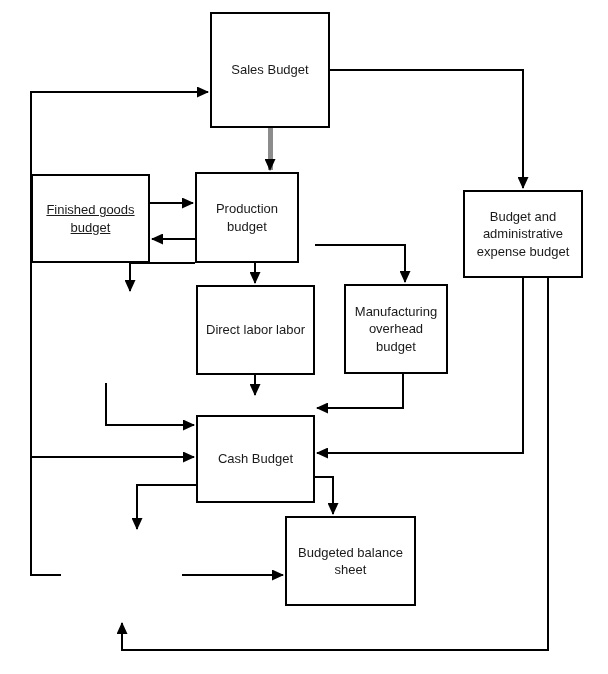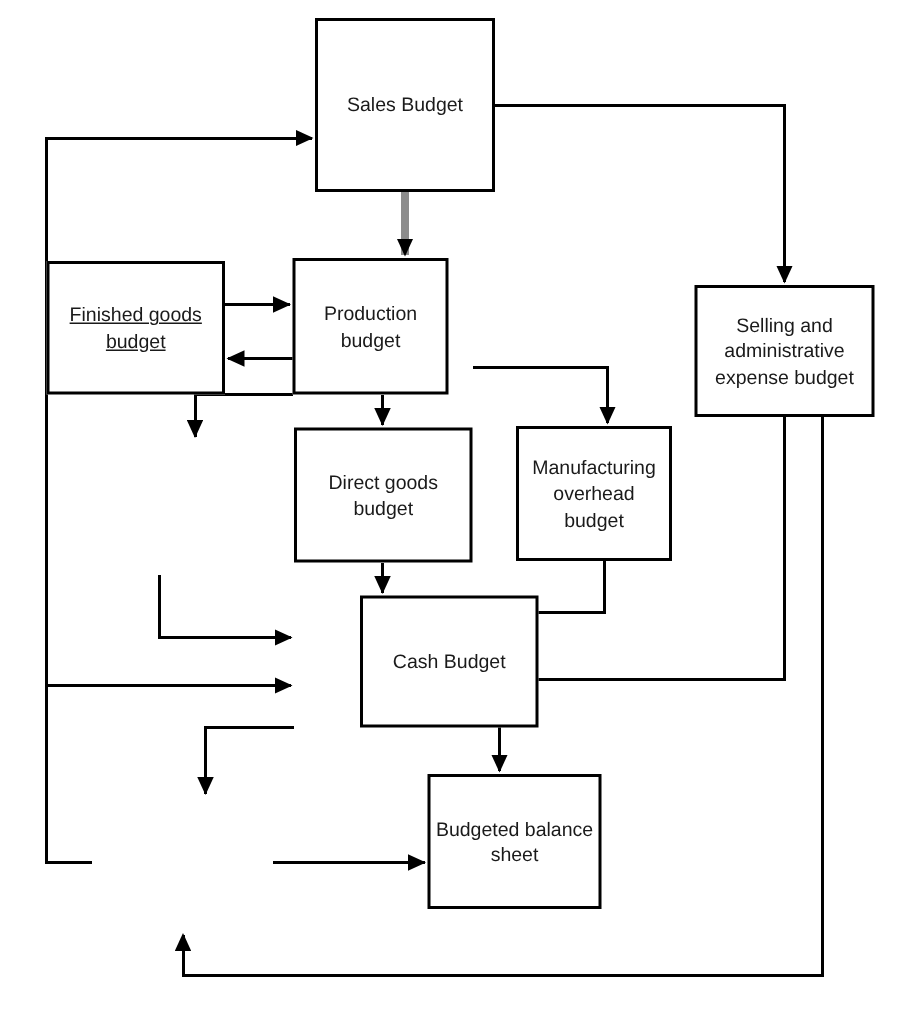--- a/index.html
+++ b/index.html
@@ -79,28 +79,28 @@
       <div class="node" style="left: 210px; top: 12px; width: 120px; height: 116px;">
         <span>Sales Budget</span>
       </div>
       <div class="node" style="left: 31px; top: 174px; width: 119px; height: 89px; text-decoration: underline;">
         <span>Finished goods budget</span>
       </div>
       <div class="node" style="left: 195px; top: 172px; width: 104px; height: 91px;">
         <span>Production budget</span>
       </div>
       <div class="node" style="left: 463px; top: 190px; width: 120px; height: 88px;">
-        <span>Selling and administrative expense budget</span>
+        <span>Budget and administrative expense budget</span>
       </div>
       <div class="node" style="left: 196px; top: 285px; width: 119px; height: 90px;">
-        <span>Direct goods budget</span>
+        <span>Direct labor labor</span>
       </div>
       <div class="node" style="left: 344px; top: 284px; width: 104px; height: 90px;">
         <span>Manufacturing overhead budget</span>
       </div>
-      <div class="node" style="left: 196px; top: 397px; width: 119px; height: 88px; margin-left: 44px;">
+      <div class="node" style="left: 196px; top: 415px; width: 119px; height: 88px;">
         <span>Cash Budget</span>
       </div>
-      <div class="node" style="left: 285px; top: 516px; width: 116px; height: 90px;">
+      <div class="node" style="left: 285px; top: 516px; width: 131px; height: 90px;">
         <span>Budgeted balance sheet</span>
       </div>
     </div>
 </div>
 
 </body></html>

